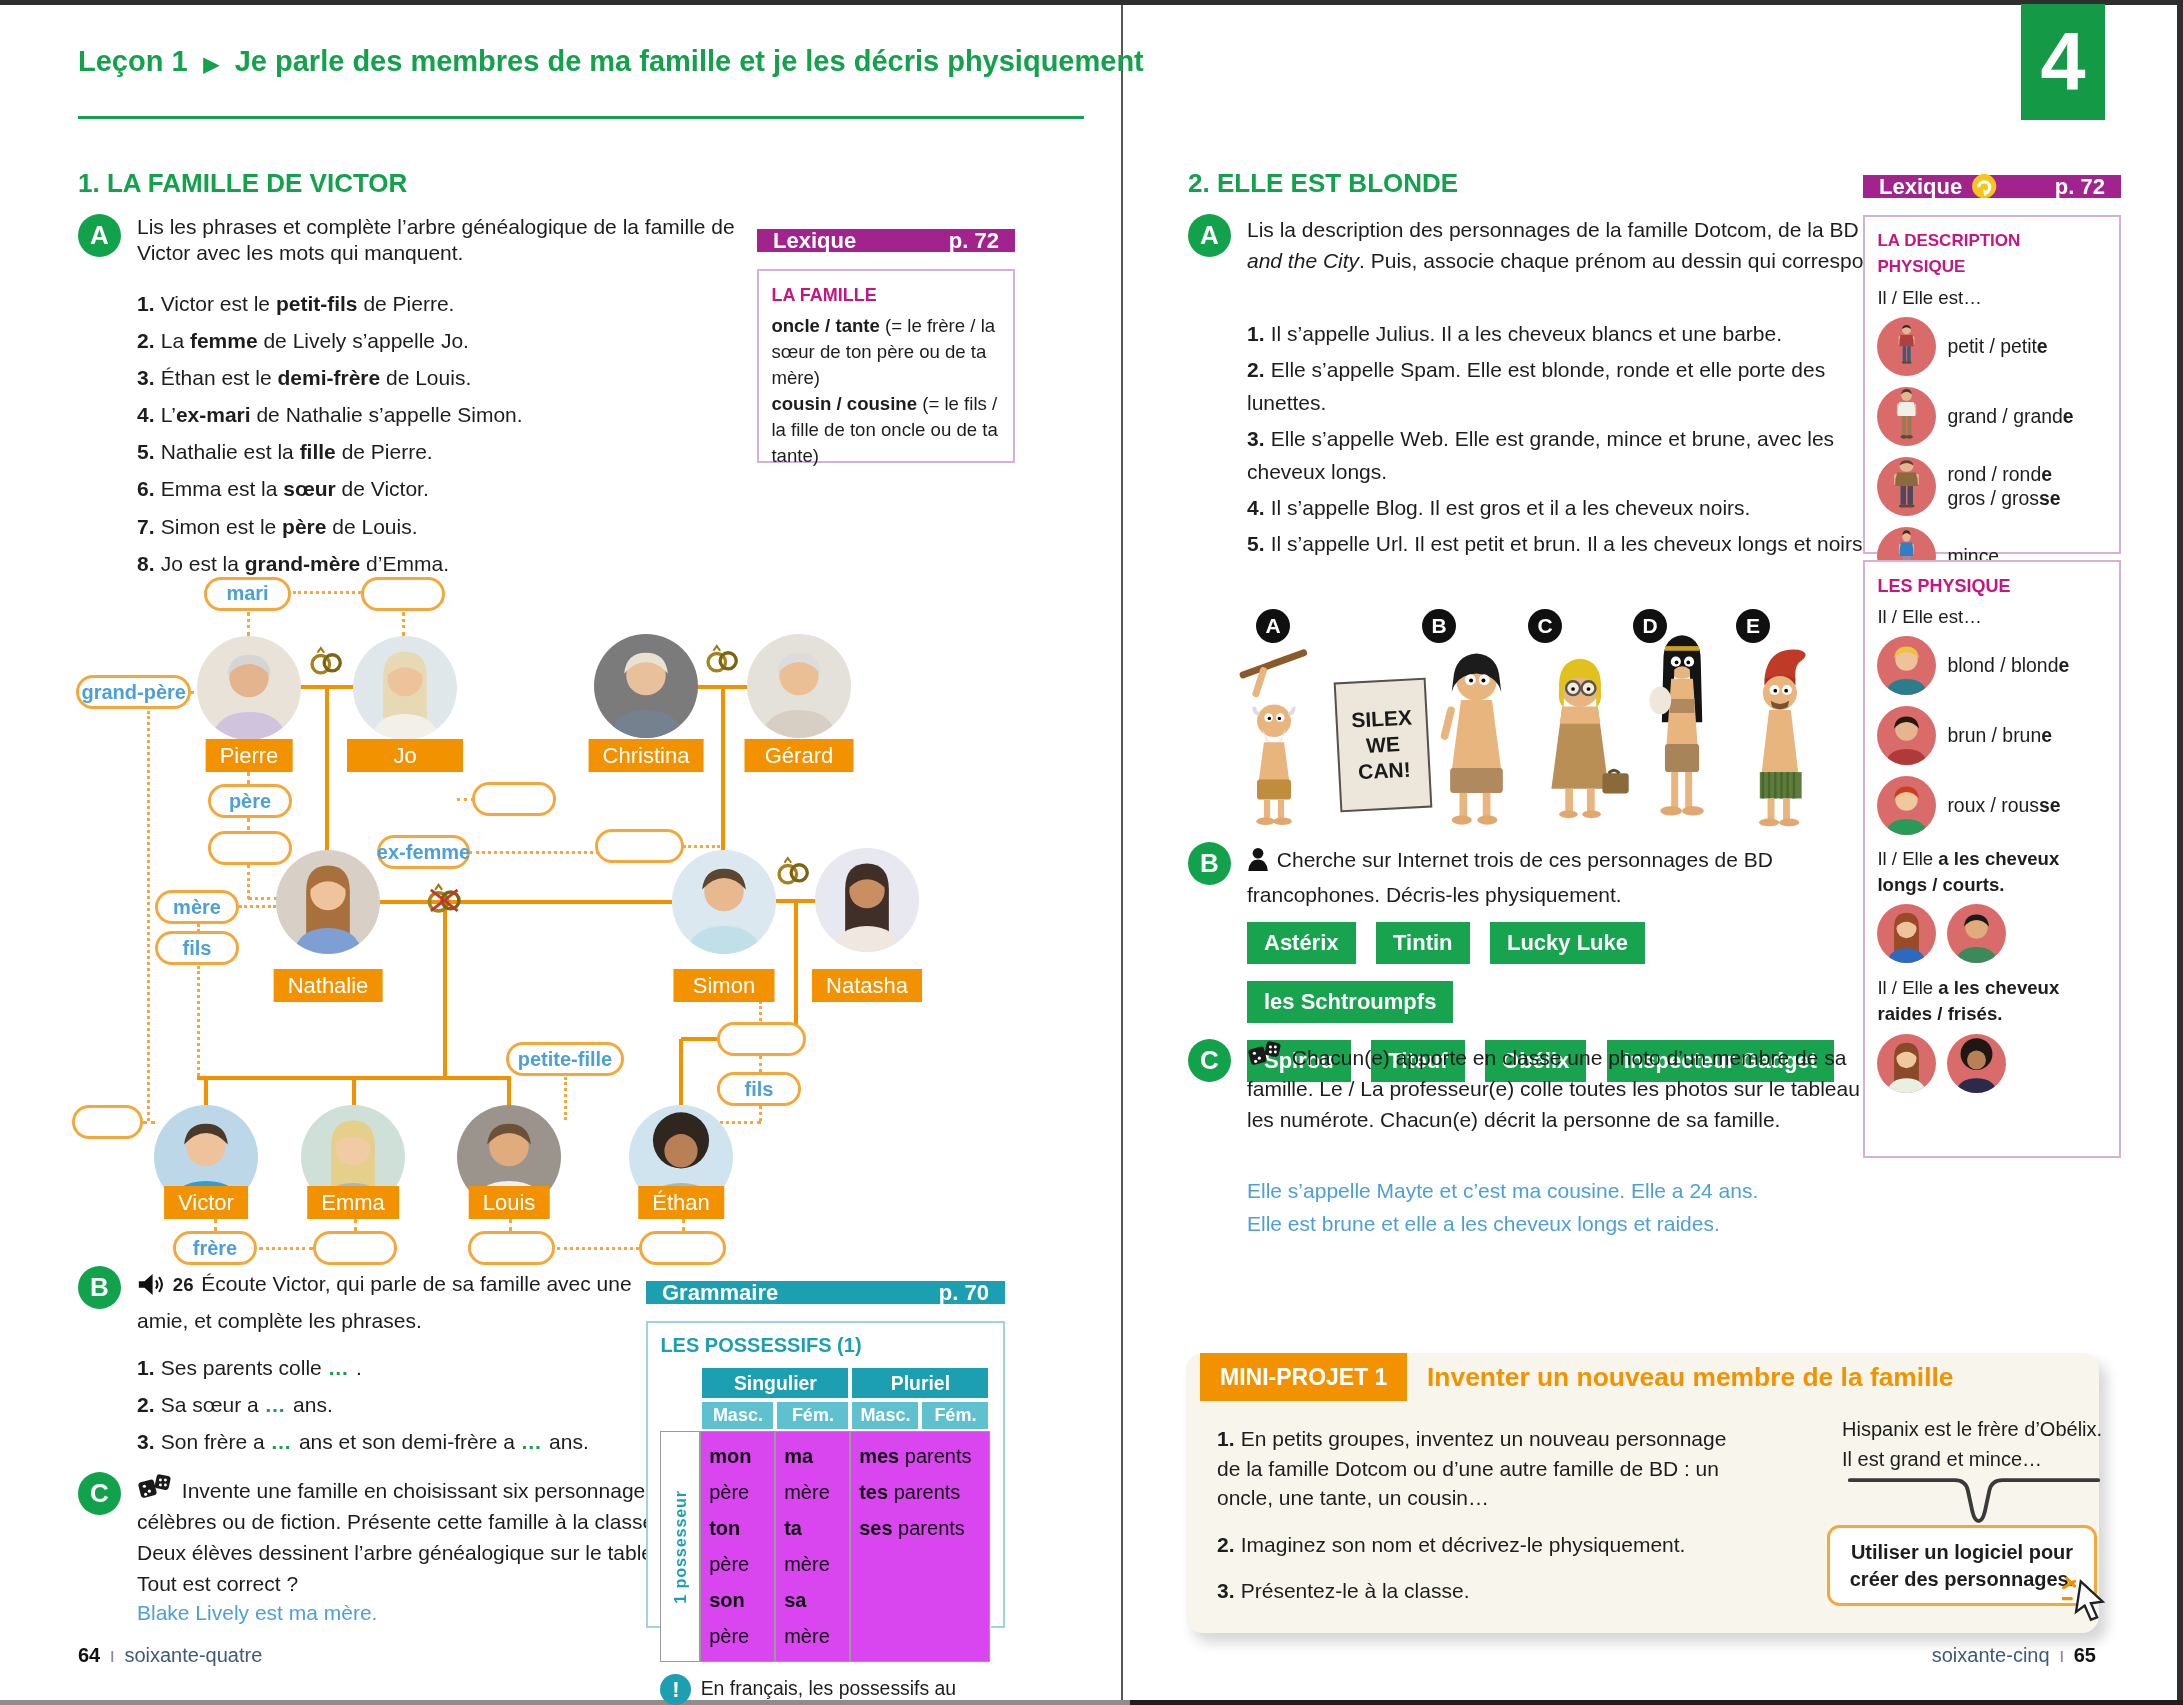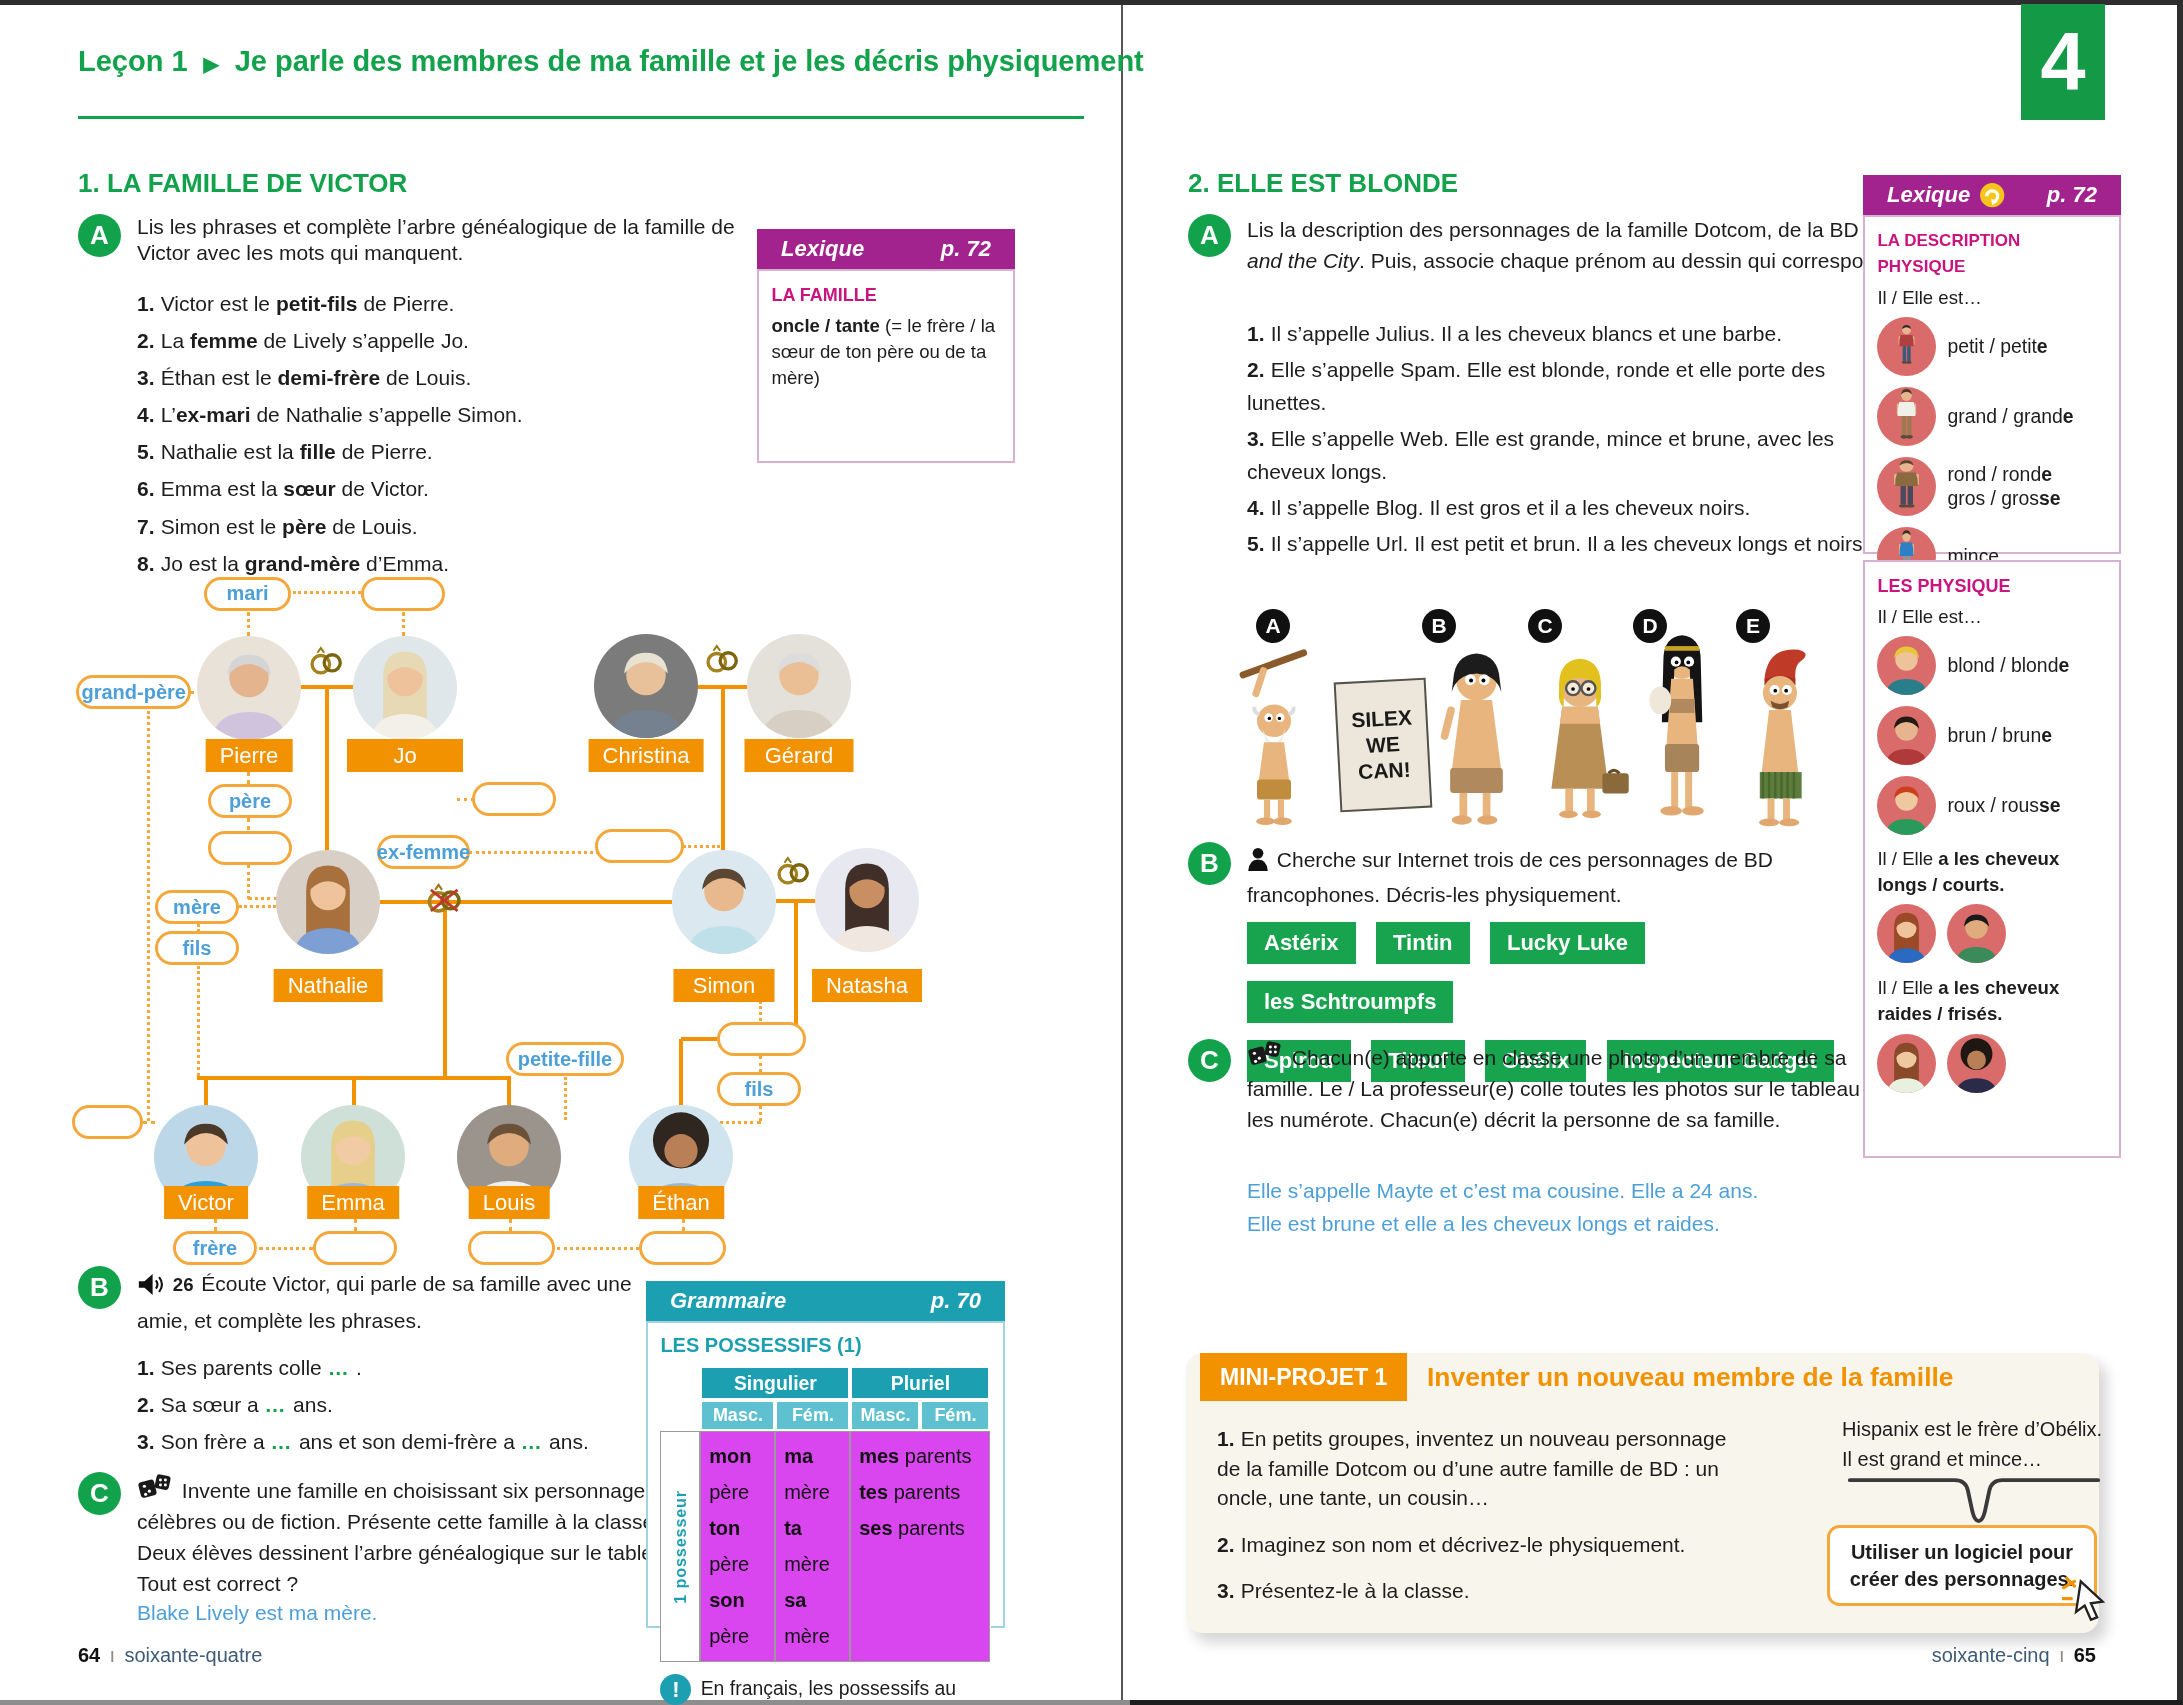--- a/index.html
+++ b/index.html
@@ -24,22 +24,22 @@
   .txt{font-size:21px;line-height:34px;}
   .items .it{margin-bottom:3.1px;font-size:21px;line-height:34px;}
   .num{font-weight:bold;margin-right:6.2px;}
   b{font-weight:bold;}
   .blank{color:var(--green);font-weight:bold;letter-spacing:1.6px;}
   .example{color:var(--blue);font-size:21px;line-height:33px;}
   .footer{font-size:20px;color:var(--bluegray);}
   .footer b{color:#111;}
   .sep{color:#8a8a8a;padding:0 9.3px;font-weight:normal;}
   
-  .boxhead{position:absolute;height:40px;display:flex;align-items:center;justify-content:space-between;
-           padding:0 24px;color:#fff;font-weight:bold;font-size:22px;font-style:italic;}
+  .boxhead{position:absolute;height:23px;display:flex;align-items:center;justify-content:space-between;
+           padding:0 16px;color:#fff;font-weight:bold;font-size:22px;}
   .lexbody{position:absolute;background:#fff;border:2.3px solid #d6b2d0;padding:11px 12.4px;font-size:18.6px;line-height:26px;}
   .lextitle{color:var(--magenta);font-weight:bold;font-size:18px;margin-bottom:4.7px;}
   .grambody{position:absolute;background:#fff;border:2.3px solid #9fd4de;padding:11px 12.4px;}
   .gramtitle{color:var(--teal);font-weight:bold;font-size:20px;margin-bottom:9.3px;}
   .gtable{display:grid;grid-template-columns:40px 75px 75px 70px 70px;background:#fff;}
   .gc{border:2.3px solid #fff;color:#fff;font-weight:bold;text-align:center;font-size:19.4px;
       display:flex;align-items:center;justify-content:center;}
   .gh1{background:var(--teal);height:34px;}
   .gh2{background:var(--tealight);height:31px;font-size:18px;}
   .gbody{border:1.6px solid #9a9a9a;background:#d946ef;font-size:20px;line-height:36px;padding:6.2px 7.8px;color:#111;}
@@ -191,20 +191,21 @@
   <div class="it"><span class="num">8.</span><span>Jo est la </span><b>grand-mère</b><span> d’Emma.</span></div>
 </div>
 
 <div class="boxhead" style="left:757px;top:229px;width:258px;background:var(--purple)">
   <span>Lexique</span>
   <span>p. 72</span>
 </div>
 <div class="lexbody" style="left:757px;top:269px;width:258px;height:194px">
   <div class="lextitle">LA FAMILLE</div>
   <div><b>oncle / tante</b><span> (= le frère / la sœur de ton père ou de ta mère)</span></div>
+  <div><b>cousin / cousine</b><span> (= le fils / la fille de ton oncle ou de ta tante)</span></div>
 </div>
 
 <div class="tree">
 
   <div class="hl" style="left:179px;top:120px;width:156px"></div>
   <div class="vl" style="left:255px;top:121px;height:167px"></div>
   <div class="hl" style="left:576px;top:120px;width:153px"></div>
   <div class="vl" style="left:651px;top:121px;height:167px"></div>
   <div class="hl" style="left:310px;top:335px;width:292px"></div>
   <div class="hl" style="left:706px;top:334px;width:43px"></div>

